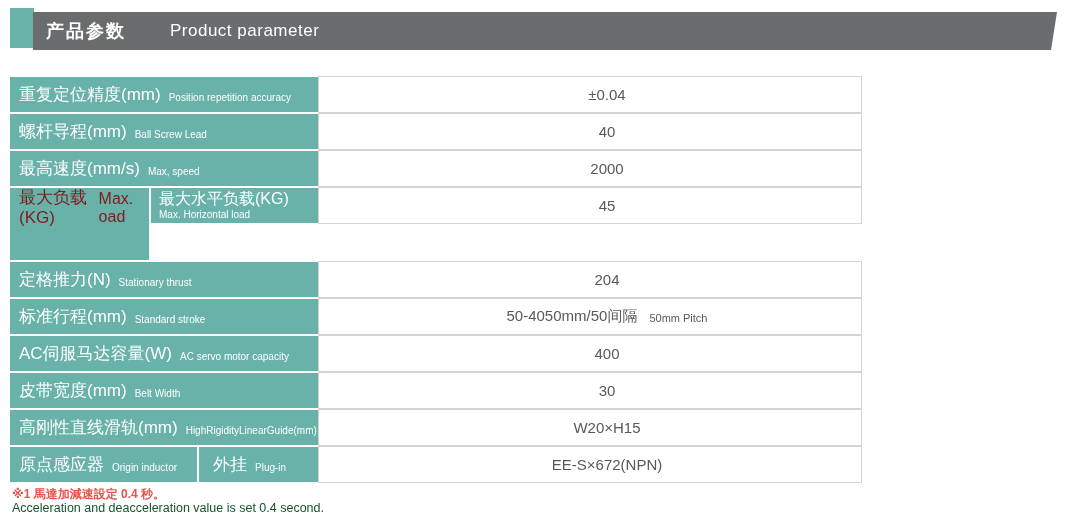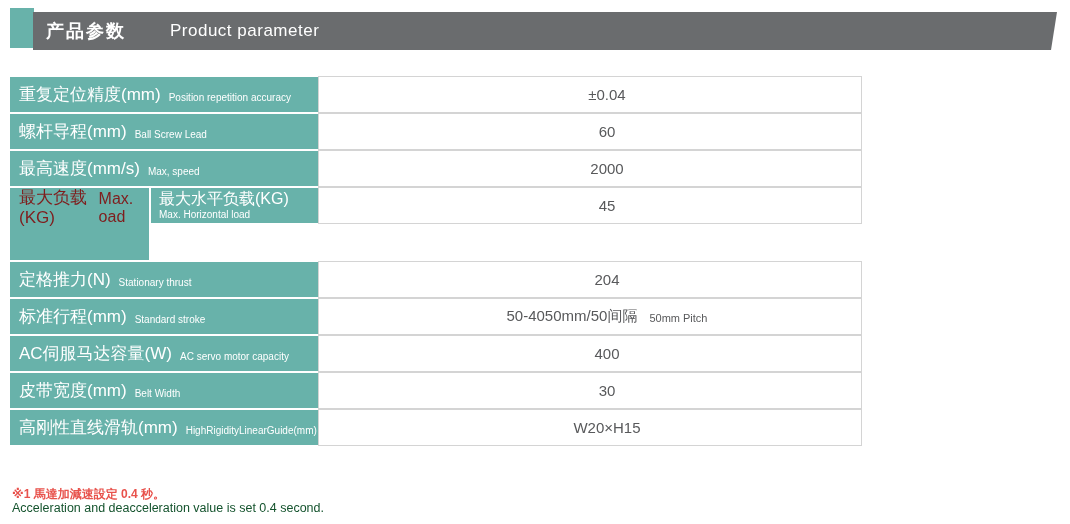--- a/index.html
+++ b/index.html
@@ -75,21 +75,21 @@
         <span class="en">Position repetition accuracy</span>
       </div>
       <div class="t-value">±0.04</div>
     </div>
 
     <div class="t-row">
       <div class="t-label">
         <span class="zh">螺杆导程(mm)</span>
         <span class="en">Ball Screw Lead</span>
       </div>
-      <div class="t-value">60</div>
+      <div class="t-value">40</div>
     </div>
 
     <div class="t-row">
       <div class="t-label">
         <span class="zh">最高速度(mm/s)</span>
         <span class="en">Max, speed</span>
       </div>
       <div class="t-value">2000</div>
     </div>
 
@@ -145,19 +145,32 @@
     </div>
 
     <div class="t-row">
       <div class="t-label">
         <span class="zh">高刚性直线滑轨(mm)</span>
         <span class="en">HighRigidityLinearGuide(mm)</span>
       </div>
       <div class="t-value">W20×H15</div>
     </div>
 
+    <div class="t-row">
+      <div class="t-label-split">
+        <div class="lab-a">
+          <span class="zh">原点感应器</span>
+          <span class="en">Origin inductor</span>
+        </div>
+        <div class="lab-b">
+          <span class="zh">外挂</span>
+          <span class="en">Plug-in</span>
+        </div>
+      </div>
+      <div class="t-value">EE-S×672(NPN)</div>
+    </div>
 
   </div>
 
   <div class="note-red">※1 馬達加減速設定 0.4 秒。</div>
   <div class="note-gray">Acceleration and deacceleration value is set 0.4 second.</div>
 
 </div>
 
 </body></html>

